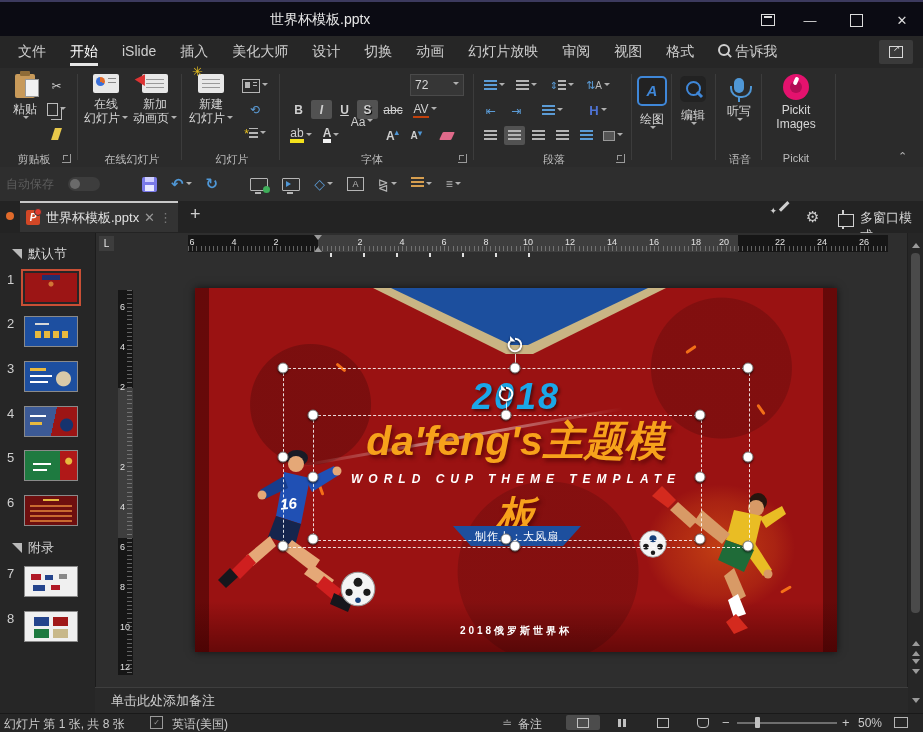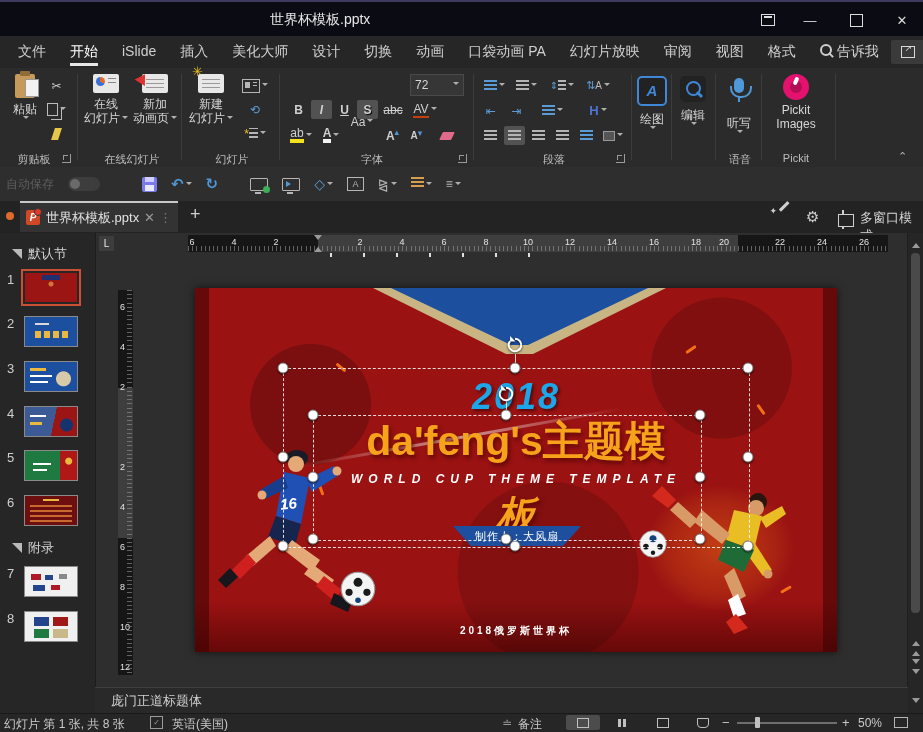--- a/index.html
+++ b/index.html
@@ -120,21 +120,21 @@
   .indent-marker{position:absolute;left:313px;top:235px;width:11px;height:17px}
   .indent-marker::before{content:"";position:absolute;left:1px;top:0;border:4.5px solid transparent;border-top:5px solid #9a9a9a}
   .indent-marker::after{content:"";position:absolute;left:1px;bottom:0;border:4.5px solid transparent;border-bottom:5px solid #9a9a9a}
   .tabstop{position:absolute;top:253px;width:2px;height:4px;background:#e0e0e0}
   
   .slide{position:absolute;left:195px;top:288px;width:642px;height:364px;background:#9a1212;overflow:hidden;box-shadow:0 0 8px rgba(0,0,0,.6)}
   .slide .pat{position:absolute;inset:0;background-image:radial-gradient(circle at 18% 32%,rgba(0,0,0,.20) 0 60px,transparent 61px),radial-gradient(circle at 82% 22%,rgba(0,0,0,.16) 0 70px,transparent 71px),radial-gradient(circle at 55% 78%,rgba(0,0,0,.14) 0 90px,transparent 91px),linear-gradient(90deg,rgba(50,0,0,.5) 0 14px,transparent 14px calc(100% - 14px),rgba(50,0,0,.5) calc(100% - 14px)),linear-gradient(to top,rgba(60,0,0,.55),transparent 14%)}
   .slide .streak{position:absolute;left:100px;top:148px;width:330px;height:3px;background:linear-gradient(90deg,transparent,rgba(255,255,255,.55),transparent);transform:rotate(-10deg)}
   .spark{position:absolute;width:12px;height:3px;background:#ff7a1a;border-radius:2px;opacity:.9}
   .year{position:absolute;left:0;width:642px;top:88px;text-align:center;font-size:36px;font-weight:bold;font-style:italic;color:#1ba7e8;letter-spacing:2px;text-shadow:2px 2px 3px rgba(0,0,0,.45)}
-  .maintitle{position:absolute;left:0;width:642px;top:126px;text-align:center;font-size:41px;font-weight:bold;color:#f7a21b;text-shadow:2px 3px 4px rgba(60,0,0,.6);white-space:nowrap}
+  .maintitle{position:absolute;left:0;width:642px;top:126px;text-align:center;font-size:41px;font-weight:bold;font-style:italic;color:#f7a21b;text-shadow:2px 3px 4px rgba(60,0,0,.6);white-space:nowrap}
   .subtitle{position:absolute;left:0;width:642px;top:184px;text-align:center;font-size:12px;font-weight:bold;font-style:italic;color:#fff;letter-spacing:6px}
   .tail{position:absolute;left:0;width:642px;top:200px;text-align:center;font-size:40px;font-weight:bold;font-style:italic;color:#f7a21b;text-shadow:2px 3px 4px rgba(60,0,0,.6)}
   .byline{position:absolute;left:258px;top:238px;width:128px;height:20px;background:#1d4f9e;clip-path:polygon(0 0,100% 0,86% 100%,14% 100%);color:#fff;font-size:11px;display:flex;align-items:center;justify-content:center;letter-spacing:1px}
   .sfooter{position:absolute;left:0;width:642px;top:336px;text-align:center;font-size:10px;font-weight:bold;color:#fff;letter-spacing:3px}
   .selbox{position:absolute;border:1px dashed rgba(255,255,255,.85)}
   .h{position:absolute;width:9px;height:9px;border-radius:50%;background:#fff;border:1px solid #777;transform:translate(-50%,-50%);box-shadow:0 1px 2px rgba(0,0,0,.6)}
   .rot{position:absolute;transform:translate(-50%,-50%);filter:drop-shadow(0 1px 1px rgba(0,0,0,.7))}
   .stem{position:absolute;width:1px;background:rgba(255,255,255,.8)}
   .splash{position:absolute;left:425px;top:175px;width:200px;height:170px;background:radial-gradient(closest-side,rgba(215,85,20,.65),rgba(215,85,20,.25) 55%,transparent 75%)}
   
@@ -172,21 +172,20 @@
 
 <div class="menubar">
   <span class="mtab">文件</span>
   <span class="mtab active">开始</span>
   <span class="mtab">iSlide</span>
   <span class="mtab">插入</span>
   <span class="mtab">美化大师</span>
   <span class="mtab">设计</span>
   <span class="mtab">切换</span>
   <span class="mtab">动画</span>
-  <span class="mtab">口袋动画 PA</span>
   <span class="mtab">幻灯片放映</span>
   <span class="mtab">审阅</span>
   <span class="mtab">视图</span>
   <span class="mtab">格式</span>
   <span class="mtab"><i class="i-mag"></i><span>告诉我</span></span>
   <div class="mb-right">
     <div class="mb-btn">
         <i class="i-share"></i>
       </div>
 
@@ -348,21 +347,21 @@
   <div class="vsep" style="left:671px"></div>
   <div class="bigbtn" style="left:676px;top:8px;width:34px">
     <i class="i-edit"></i>
     <span style="margin-top:6px">编辑</span>
       <i class="car"></i>
   </div>
   <div class="vsep" style="left:715px"></div>
 
   <div class="bigbtn" style="left:722px;top:10px;width:34px">
     <i class="i-mic"></i>
-    <span style="margin-top:16px">听写</span>
+    <span style="margin-top:4px">听写</span>
       <i class="car"></i>
   </div>
   <span class="glabel" style="left:740px">语音</span>
   <div class="vsep" style="left:761px"></div>
 
   <div class="bigbtn" style="left:768px;top:6px;width:56px">
     <i class="i-pickit"></i>
     <span style="margin-top:3px">Pickit</span>
     <span>Images</span>
   </div>
@@ -607,21 +606,21 @@
   <div class="sbtn" style="bottom:36px">
       <i class="tri-dn"></i>
       <i class="tri-dn"></i>
     </div>
   <div class="sbtn" style="bottom:2px">
       <i class="tri-dn"></i>
     </div>
 </div>
 
 <div class="notesbar">
-  <span>庞门正道标题体</span>
+  <span>单击此处添加备注</span>
 </div>
 
 <div class="statusbar">
   <span class="abs" style="left:4px;top:2px">幻灯片 第 1 张, 共 8 张</span>
   <span class="abs" style="left:150px;top:2px;width:11px;height:11px;border:1px solid #9a9a9a;font-size:8px;color:#9a9a9a;text-align:center;line-height:11px">✓</span>
   <span class="abs" style="left:172px;top:2px">英语(美国)</span>
   <span class="abs" style="left:502px;top:2px;color:#9a9a9a">≐</span>
   <span class="abs" style="left:518px;top:2px">备注</span>
   <div class="vm on" style="left:566px">
       <i class="vmi"></i>

